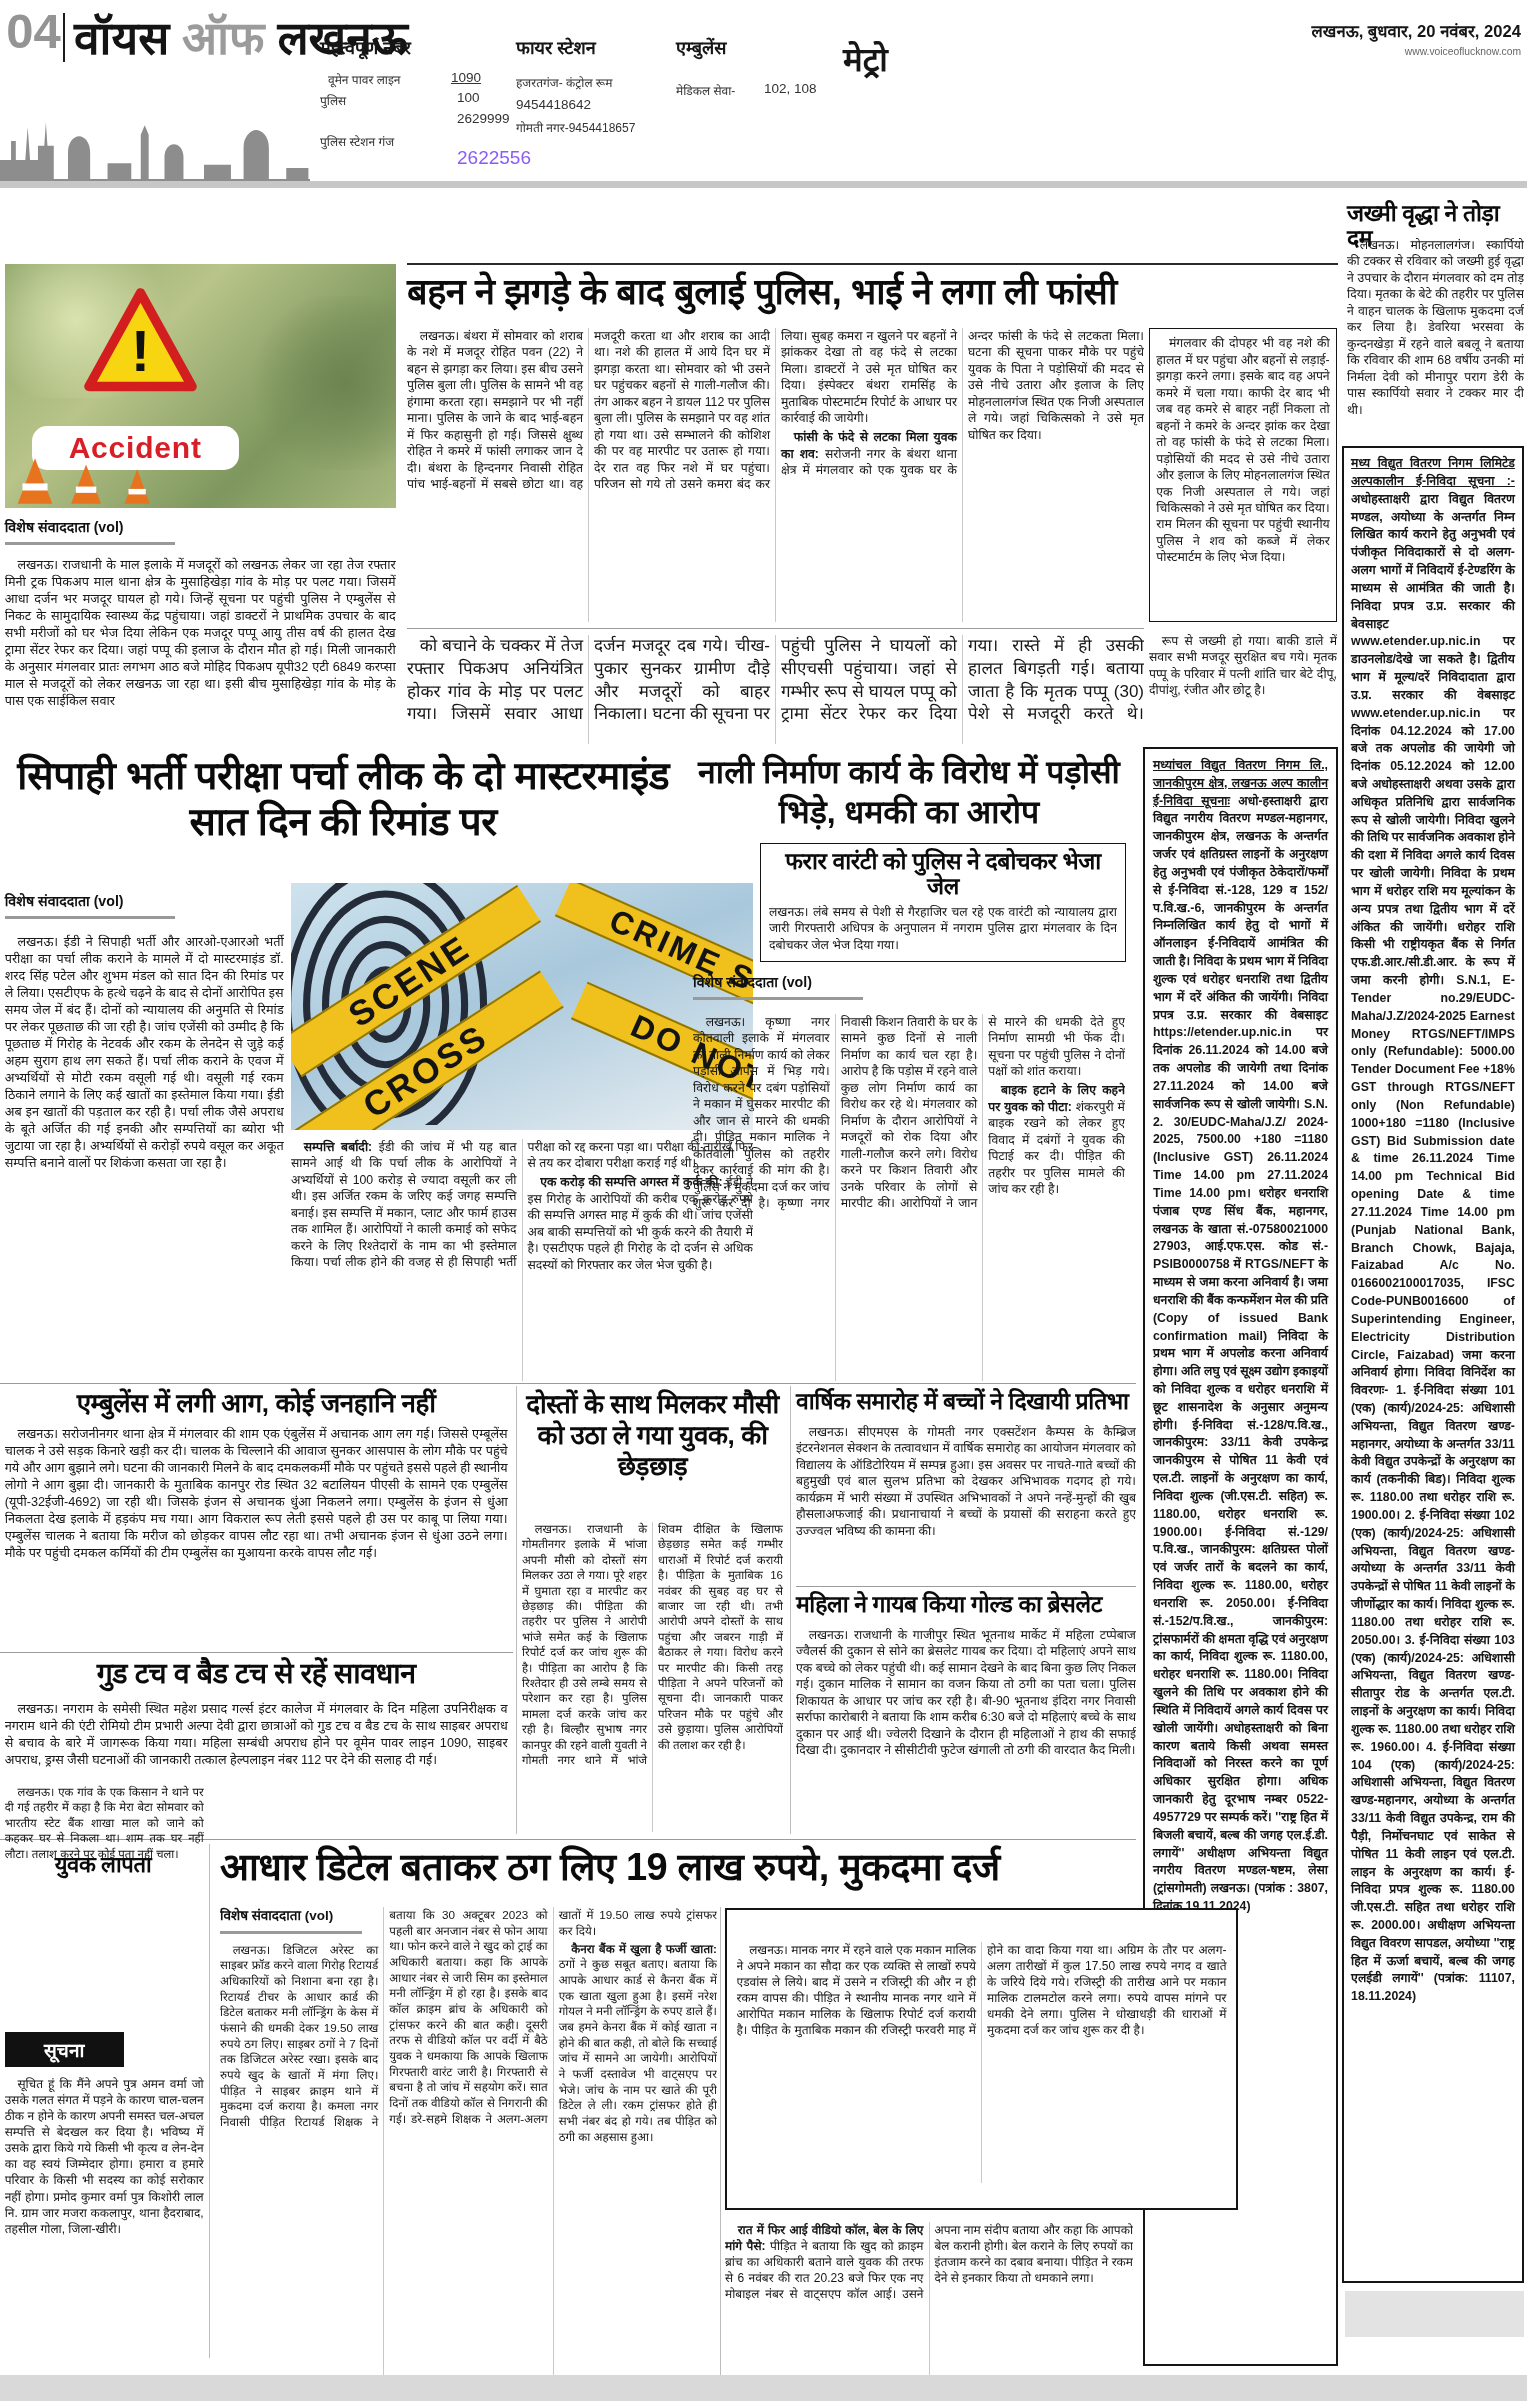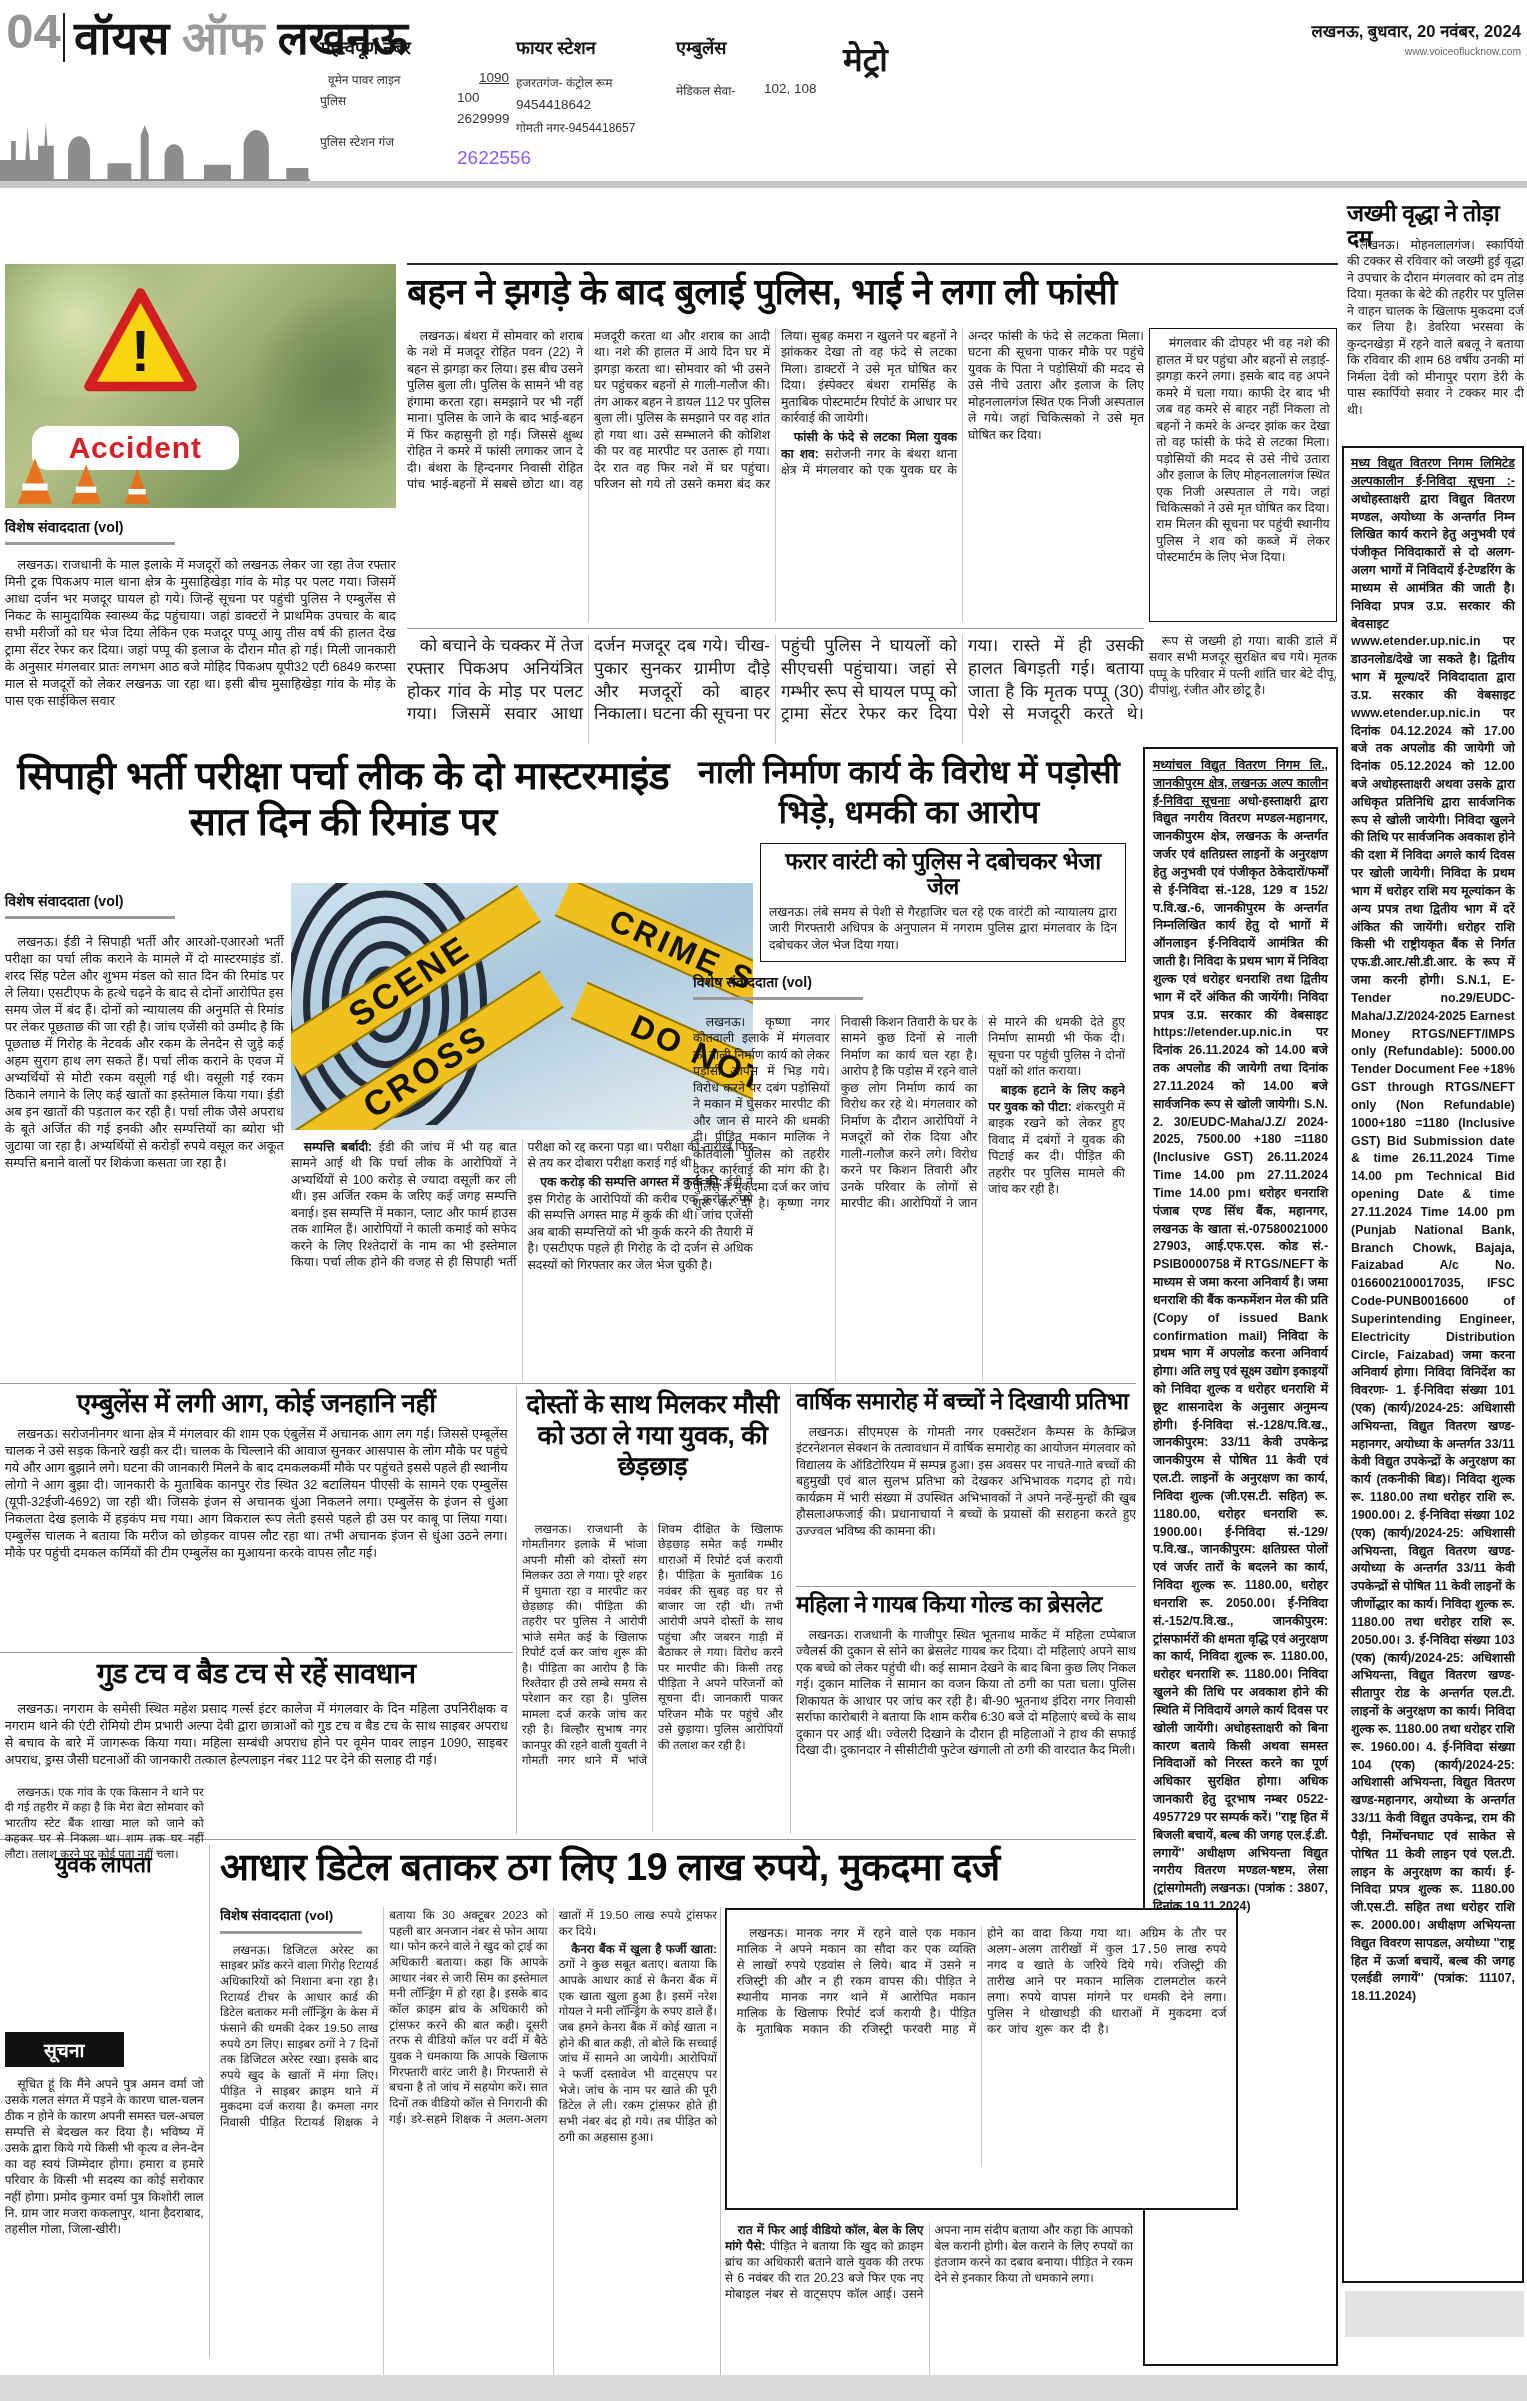--- a/index.html
+++ b/index.html
@@ -36,21 +36,21 @@
     <span style="color:#9b9b9b;">ऑफ</span>
     <span style="color:#141414;">लखनऊ</span>
   </div>
 
   <svg class="abs" style="left:0px;top:84px;" width="310" height="100" viewBox="0 0 392 126">
     <path fill="#8d8d8d" d="M0,126 L0,96 h14 v-24 h6 v24 h12 l3,-42 3,42 h10 v-18 h8 l2,-30 2,30 h8 v42 h18 v-34 c0,-12 7,-20 14,-20 c7,0 14,8 14,20 v34 h22 v-20 h30 v20 h12 v-56 l5,-12 5,12 v56 h20 v-28 c0,-10 6,-16 12,-16 c6,0 12,6 12,16 v28 h26 v-18 h34 v18 h16 v-40 c0,-14 9,-22 16,-22 c7,0 16,8 16,22 v40 h22 v-14 h28 v14 h10 v-30 l4,-10 4,10 v30 h14 v126 Z"></path>
   </svg>
 
   <div class="abs" style="left:320px;top:35px;font-size:18px;font-weight:800;">महत्वपूर्ण नंबर</div>
   <div class="abs" style="left:328px;top:71px;font-size:12px;color:#333;">वूमेन पावर लाइन</div>
-  <div class="abs" style="left:479px;top:70px;font-size:13.5px;color:#333;text-decoration:underline;">1090</div>
+  <div class="abs" style="left:451px;top:70px;font-size:13.5px;color:#333;text-decoration:underline;">1090</div>
   <div class="abs" style="left:320px;top:92px;font-size:12px;color:#333;">पुलिस</div>
   <div class="abs" style="left:457px;top:90px;font-size:13.5px;color:#333;">100</div>
   <div class="abs" style="left:457px;top:111px;font-size:13.5px;color:#333;">2629999</div>
   <div class="abs" style="left:320px;top:133px;font-size:12px;color:#333;">पुलिस स्टेशन गंज</div>
   <div class="abs" style="left:457px;top:147px;font-size:19px;color:#8b5cf6;">2622556</div>
 
   <div class="abs" style="left:516px;top:35px;font-size:18px;font-weight:800;">फायर स्टेशन</div>
   <div class="abs" style="left:516px;top:74px;font-size:12px;color:#333;">हजरतगंज- कंट्रोल रूम</div>
   <div class="abs" style="left:516px;top:97px;font-size:13.5px;color:#333;">9454418642</div>
   <div class="abs" style="left:516px;top:119px;font-size:12px;color:#333;">गोमती नगर-9454418657</div>
@@ -247,21 +247,21 @@
     <p class="bt">लखनऊ। डिजिटल अरेस्ट का साइबर फ्रॉड करने वाला गिरोह रिटायर्ड अधिकारियों को निशाना बना रहा है। रिटायर्ड टीचर के आधार कार्ड की डिटेल बताकर मनी लॉन्ड्रिंग के केस में फंसाने की धमकी देकर 19.50 लाख रुपये ठग लिए। साइबर ठगों ने 7 दिनों तक डिजिटल अरेस्ट रखा। इसके बाद रुपये खुद के खातों में मंगा लिए। पीड़ित ने साइबर क्राइम थाने में मुकदमा दर्ज कराया है। कमला नगर निवासी पीड़ित रिटायर्ड शिक्षक ने बताया कि 30 अक्टूबर 2023 को पहली बार अनजान नंबर से फोन आया था। फोन करने वाले ने खुद को ट्राई का अधिकारी बताया। कहा कि आपके आधार नंबर से जारी सिम का इस्तेमाल मनी लॉन्ड्रिंग में हो रहा है। इसके बाद कॉल क्राइम ब्रांच के अधिकारी को ट्रांसफर करने की बात कही। दूसरी तरफ से वीडियो कॉल पर वर्दी में बैठे युवक ने धमकाया कि आपके खिलाफ गिरफ्तारी वारंट जारी है। गिरफ्तारी से बचना है तो जांच में सहयोग करें। सात दिनों तक वीडियो कॉल से निगरानी की गई। डरे-सहमे शिक्षक ने अलग-अलग खातों में 19.50 लाख रुपये ट्रांसफर कर दिये।</p>
     <p class="bt">
       <strong>कैनरा बैंक में खुला है फर्जी खाता:</strong>
       <span>ठगों ने कुछ सबूत बताए। बताया कि आपके आधार कार्ड से कैनरा बैंक में एक खाता खुला हुआ है। इसमें नरेश गोयल ने मनी लॉन्ड्रिंग के रुपए डाले हैं। जब हमने केनरा बैंक में कोई खाता न होने की बात कही, तो बोले कि सच्चाई जांच में सामने आ जायेगी। आरोपियों ने फर्जी दस्तावेज भी वाट्सएप पर भेजे। जांच के नाम पर खाते की पूरी डिटेल ले ली। रकम ट्रांसफर होते ही सभी नंबर बंद हो गये। तब पीड़ित को ठगी का अहसास हुआ।</span>
     </p>
   </div>
 
   <div class="abs vline" style="left:720px;top:1907px;height:468px;"></div>
 
   <div class="abs box" style="left:725px;top:1908px;width:513px;height:302px;padding:8px 9.5px;">
-    <div class="jc cols c2" style="font-size:12px;margin-top:8px;height:241px;font-family:Liberation Mono, monospace;">
+    <div class="jc cols c2" style="font-size:12px;margin-top:24px;height:241px;">
       <p class="bt">लखनऊ। मानक नगर में रहने वाले एक मकान मालिक ने अपने मकान का सौदा कर एक व्यक्ति से लाखों रुपये एडवांस ले लिये। बाद में उसने न रजिस्ट्री की और न ही रकम वापस की। पीड़ित ने स्थानीय मानक नगर थाने में आरोपित मकान मालिक के खिलाफ रिपोर्ट दर्ज करायी है। पीड़ित के मुताबिक मकान की रजिस्ट्री फरवरी माह में होने का वादा किया गया था। अग्रिम के तौर पर अलग-अलग तारीखों में कुल 17.50 लाख रुपये नगद व खाते के जरिये दिये गये। रजिस्ट्री की तारीख आने पर मकान मालिक टालमटोल करने लगा। रुपये वापस मांगने पर धमकी देने लगा। पुलिस ने धोखाधड़ी की धाराओं में मुकदमा दर्ज कर जांच शुरू कर दी है।</p>
     </div>
   </div>
 
   <div class="abs jc cols c2" style="left:725px;top:2222px;width:408px;height:154px;font-size:12px;">
     <p class="bt">
       <strong>रात में फिर आई वीडियो कॉल, बेल के लिए मांगे पैसे:</strong>
       <span>पीड़ित ने बताया कि खुद को क्राइम ब्रांच का अधिकारी बताने वाले युवक की तरफ से 6 नवंबर की रात 20.23 बजे फिर एक नए मोबाइल नंबर से वाट्सएप कॉल आई। उसने अपना नाम संदीप बताया और कहा कि आपको बेल करानी होगी। बेल कराने के लिए रुपयों का इंतजाम करने का दबाव बनाया। पीड़ित ने रकम देने से इनकार किया तो धमकाने लगा।</span>
     </p>
   </div>

